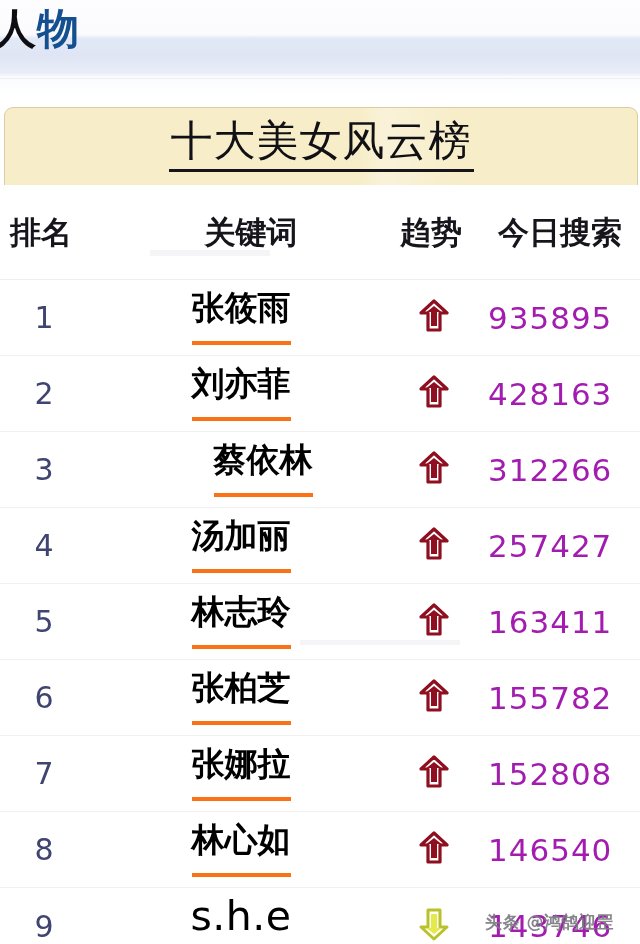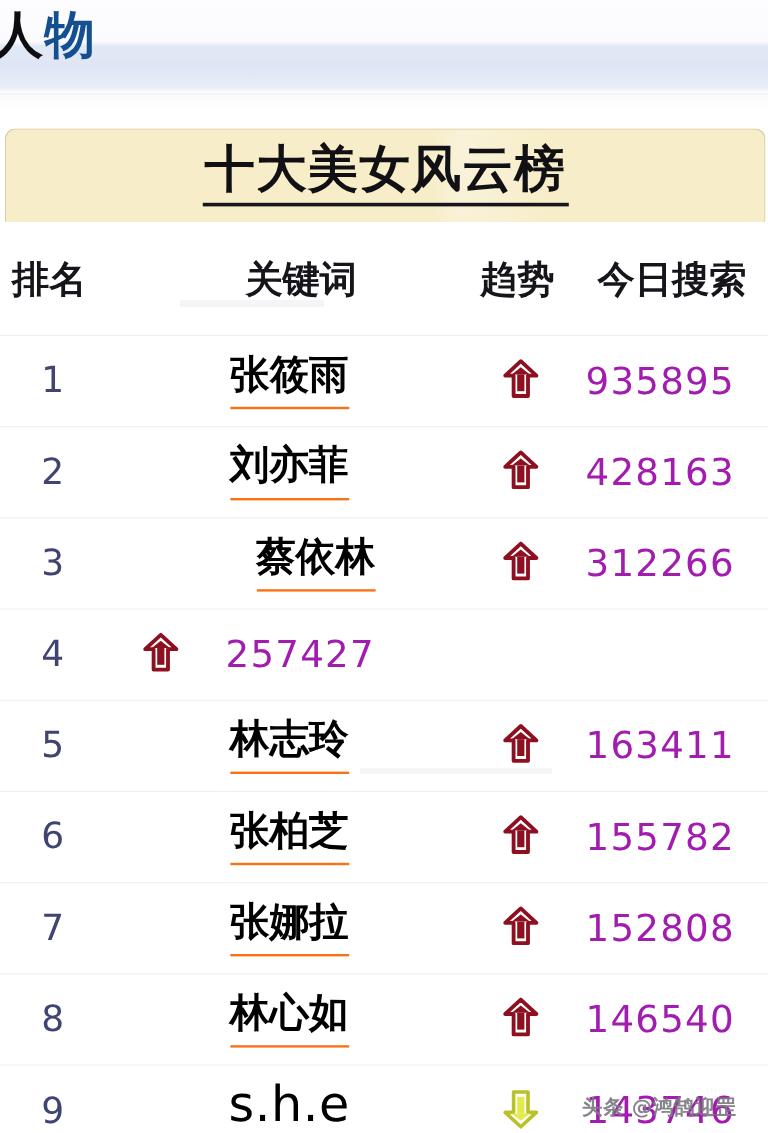--- a/index.html
+++ b/index.html
@@ -81,21 +81,21 @@
       rgba(255,255,255,0) 0%,
       rgba(255,255,255,0) 56%,
       rgba(255,255,255,.30) 60%,
       rgba(255,255,255,0) 72%,
       rgba(255,255,255,0) 100%);
     pointer-events: none;
   }
   .title-text {
     position: relative;
     font-size: 42px;
-    font-weight: 700;
+    font-weight: 400;
     color: #111115;
     letter-spacing: 1px;
     border-bottom: 3px solid #15151b;
     padding: 0 2px 5px 2px;
     line-height: 1.05;
     transform: translateY(-1px);
   }
 
   
   .rank-table {
@@ -168,22 +168,22 @@
   .rank-num {
     font-size: 30px;
     color: #3f4470;
     font-family: "DejaVu Sans", "Liberation Sans", sans-serif;
     font-weight: 400;
   }
   .keyword {
     font-size: 33px;
     font-weight: 700;
     color: #111116;
-    border-bottom: 2px solid #f97316;
-    padding-bottom: 8px;
+    border-bottom: 4px solid #f97316;
+    padding-bottom: 14px;
     display: inline-block;
     line-height: 1.1;
   }
   .keyword.latin {
     font-weight: 400;
     font-size: 41px;
     letter-spacing: 0.5px;
   }
   .count-num {
     font-size: 31px;
@@ -272,20 +272,21 @@
           <span class="arrow-ico"><svg width="30" height="34" viewBox="0 0 30 34">
               <path d="M15 2 L28 14 L21 14 L21 31 L9 31 L9 14 L2 14 Z" fill="none" stroke="#8e1020" stroke-width="3.2" stroke-linejoin="round"></path>
               <path d="M15 7 L22.5 13 L7.5 13 Z" fill="#8e1020"></path>
               <rect x="12" y="13" width="6" height="14" fill="#8e1020"></rect>
             </svg></span>
         </div>
         <div class="c-count"><span class="count-num">312266</span></div>
       </div>
       <div class="row data-row">
         <div class="c-rank"><span class="rank-num">4</span></div>
+        <div class="c-key"><a class="keyword" href="#" style="text-decoration:none;color:inherit;">汤加丽</a></div>
         <div class="c-trend">
           <span class="arrow-ico"><svg width="30" height="34" viewBox="0 0 30 34">
               <path d="M15 2 L28 14 L21 14 L21 31 L9 31 L9 14 L2 14 Z" fill="none" stroke="#8e1020" stroke-width="3.2" stroke-linejoin="round"></path>
               <path d="M15 7 L22.5 13 L7.5 13 Z" fill="#8e1020"></path>
               <rect x="12" y="13" width="6" height="14" fill="#8e1020"></rect>
             </svg></span>
         </div>
         <div class="c-count"><span class="count-num">257427</span></div>
       </div>
       <div class="row data-row">

